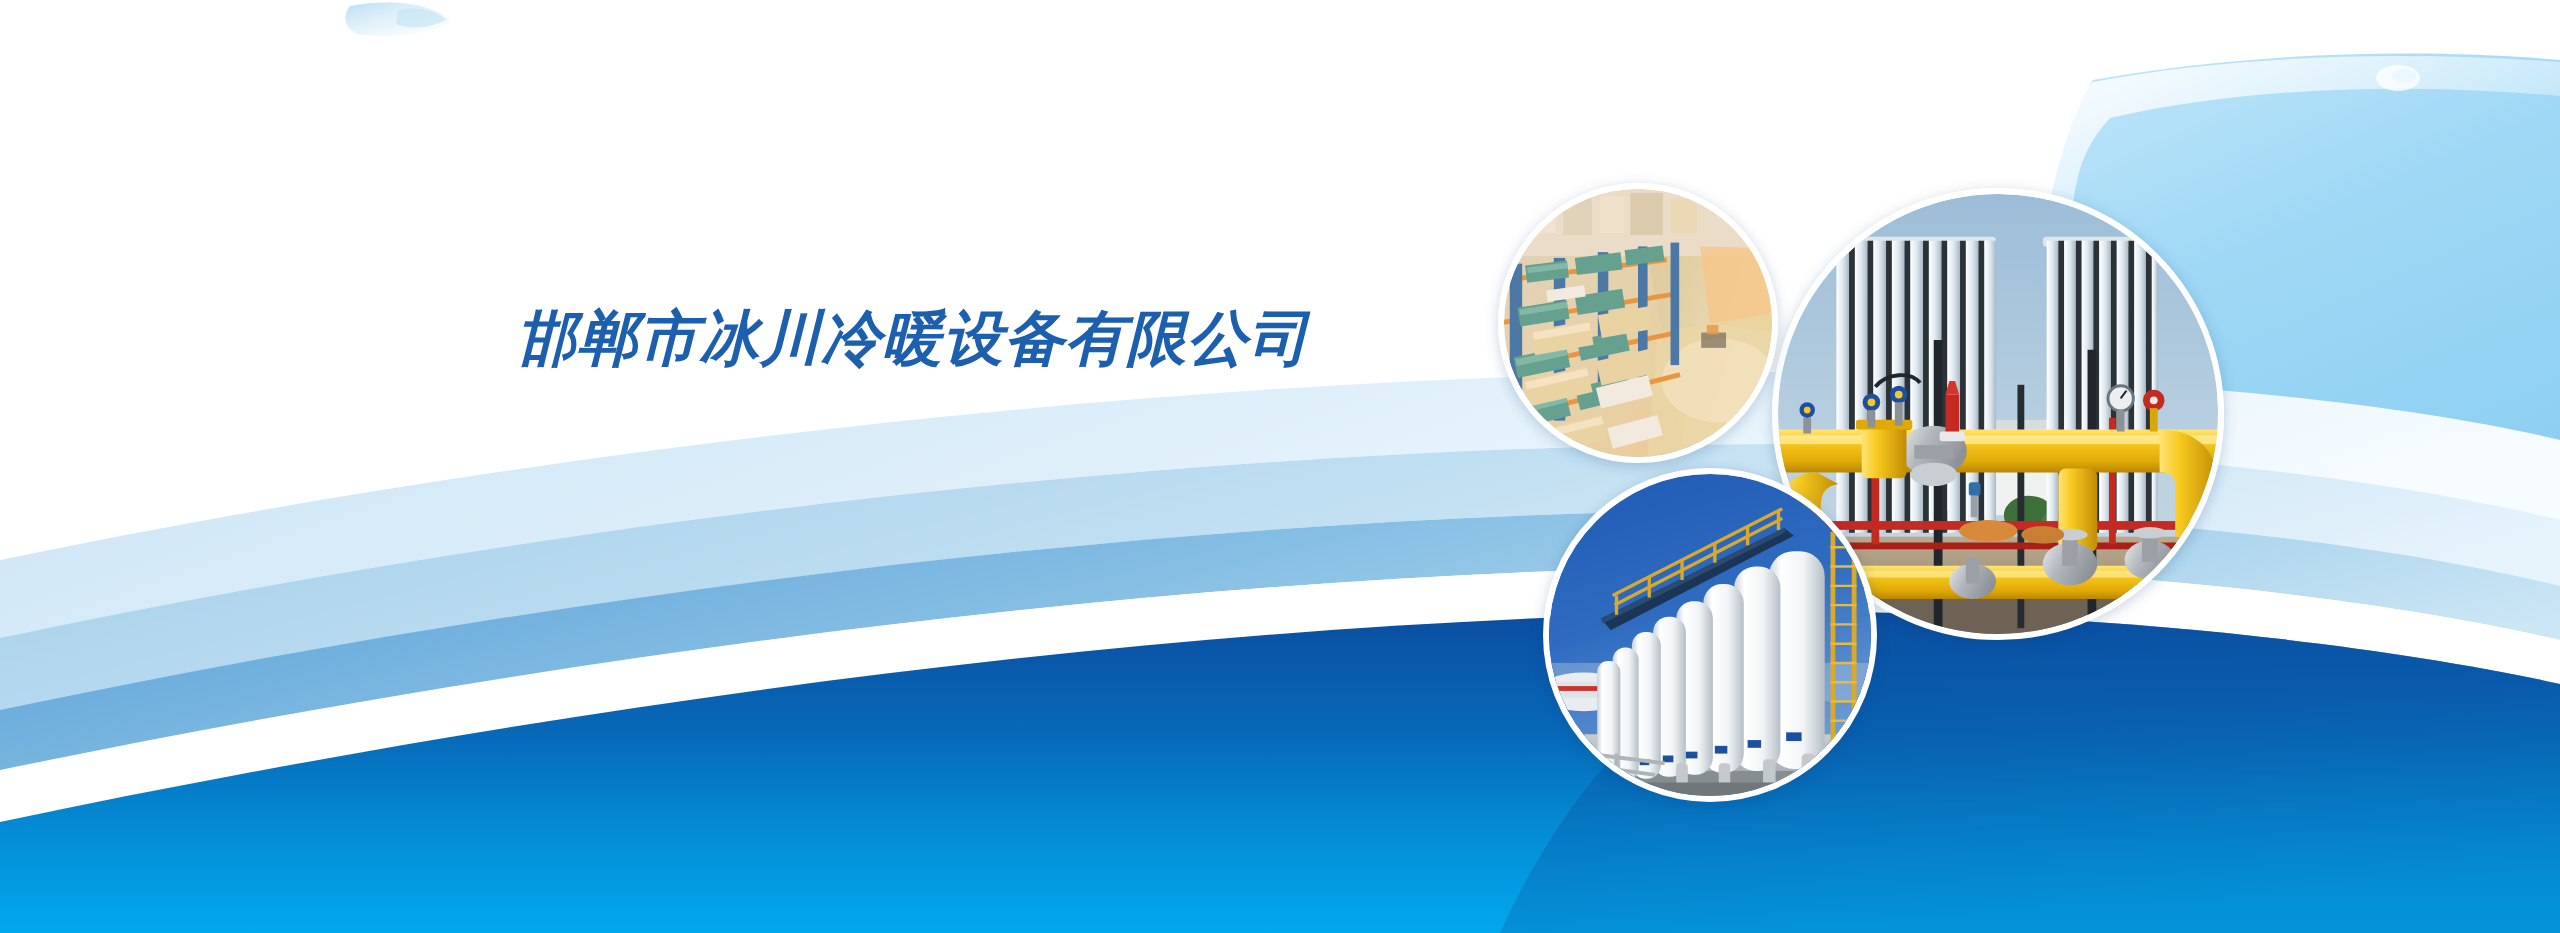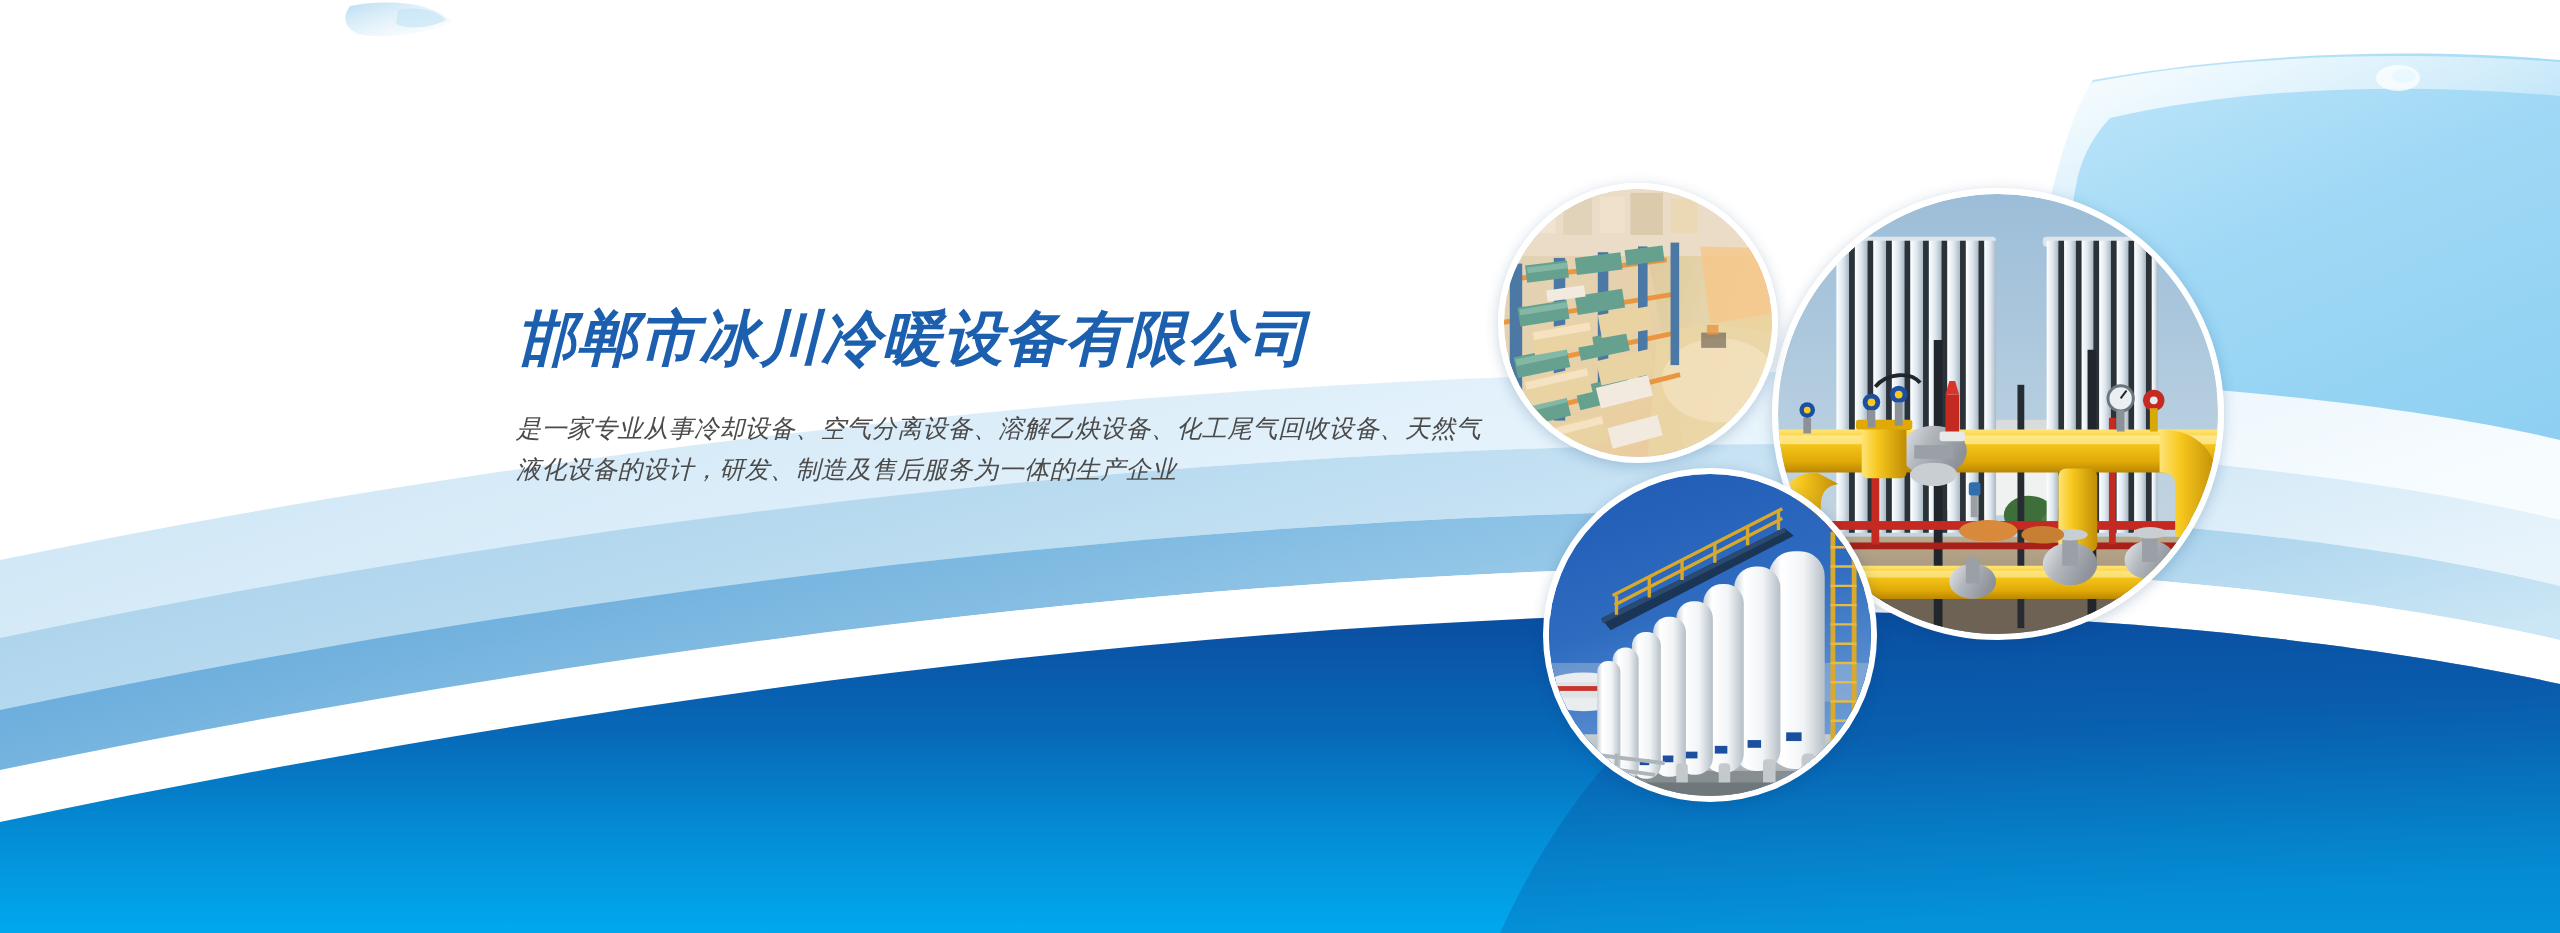--- a/index.html
+++ b/index.html
@@ -515,19 +515,15 @@
           <rect x="262" y="290" width="14" height="38" rx="5"></rect>
         </g>
 
         <rect x="0" y="320" width="334" height="14" fill="#6f777b"></rect>
       </svg>
     </div>
   </div>
 
   <div id="text-block">
     <h1 id="company-name">邯郸市冰川冷暖设备有限公司</h1>
-    <p id="tagline">
-      <span>是一家专业从事冷却设备、空气分离设备、溶解乙炔设备、化工尾气回收设备、天然气</span>
-      <span>液化设备的设计，研发、制造及售后服务为一体的生产企业</span>
-    </p>
   </div>
 
 </div>
 
 </body></html>

